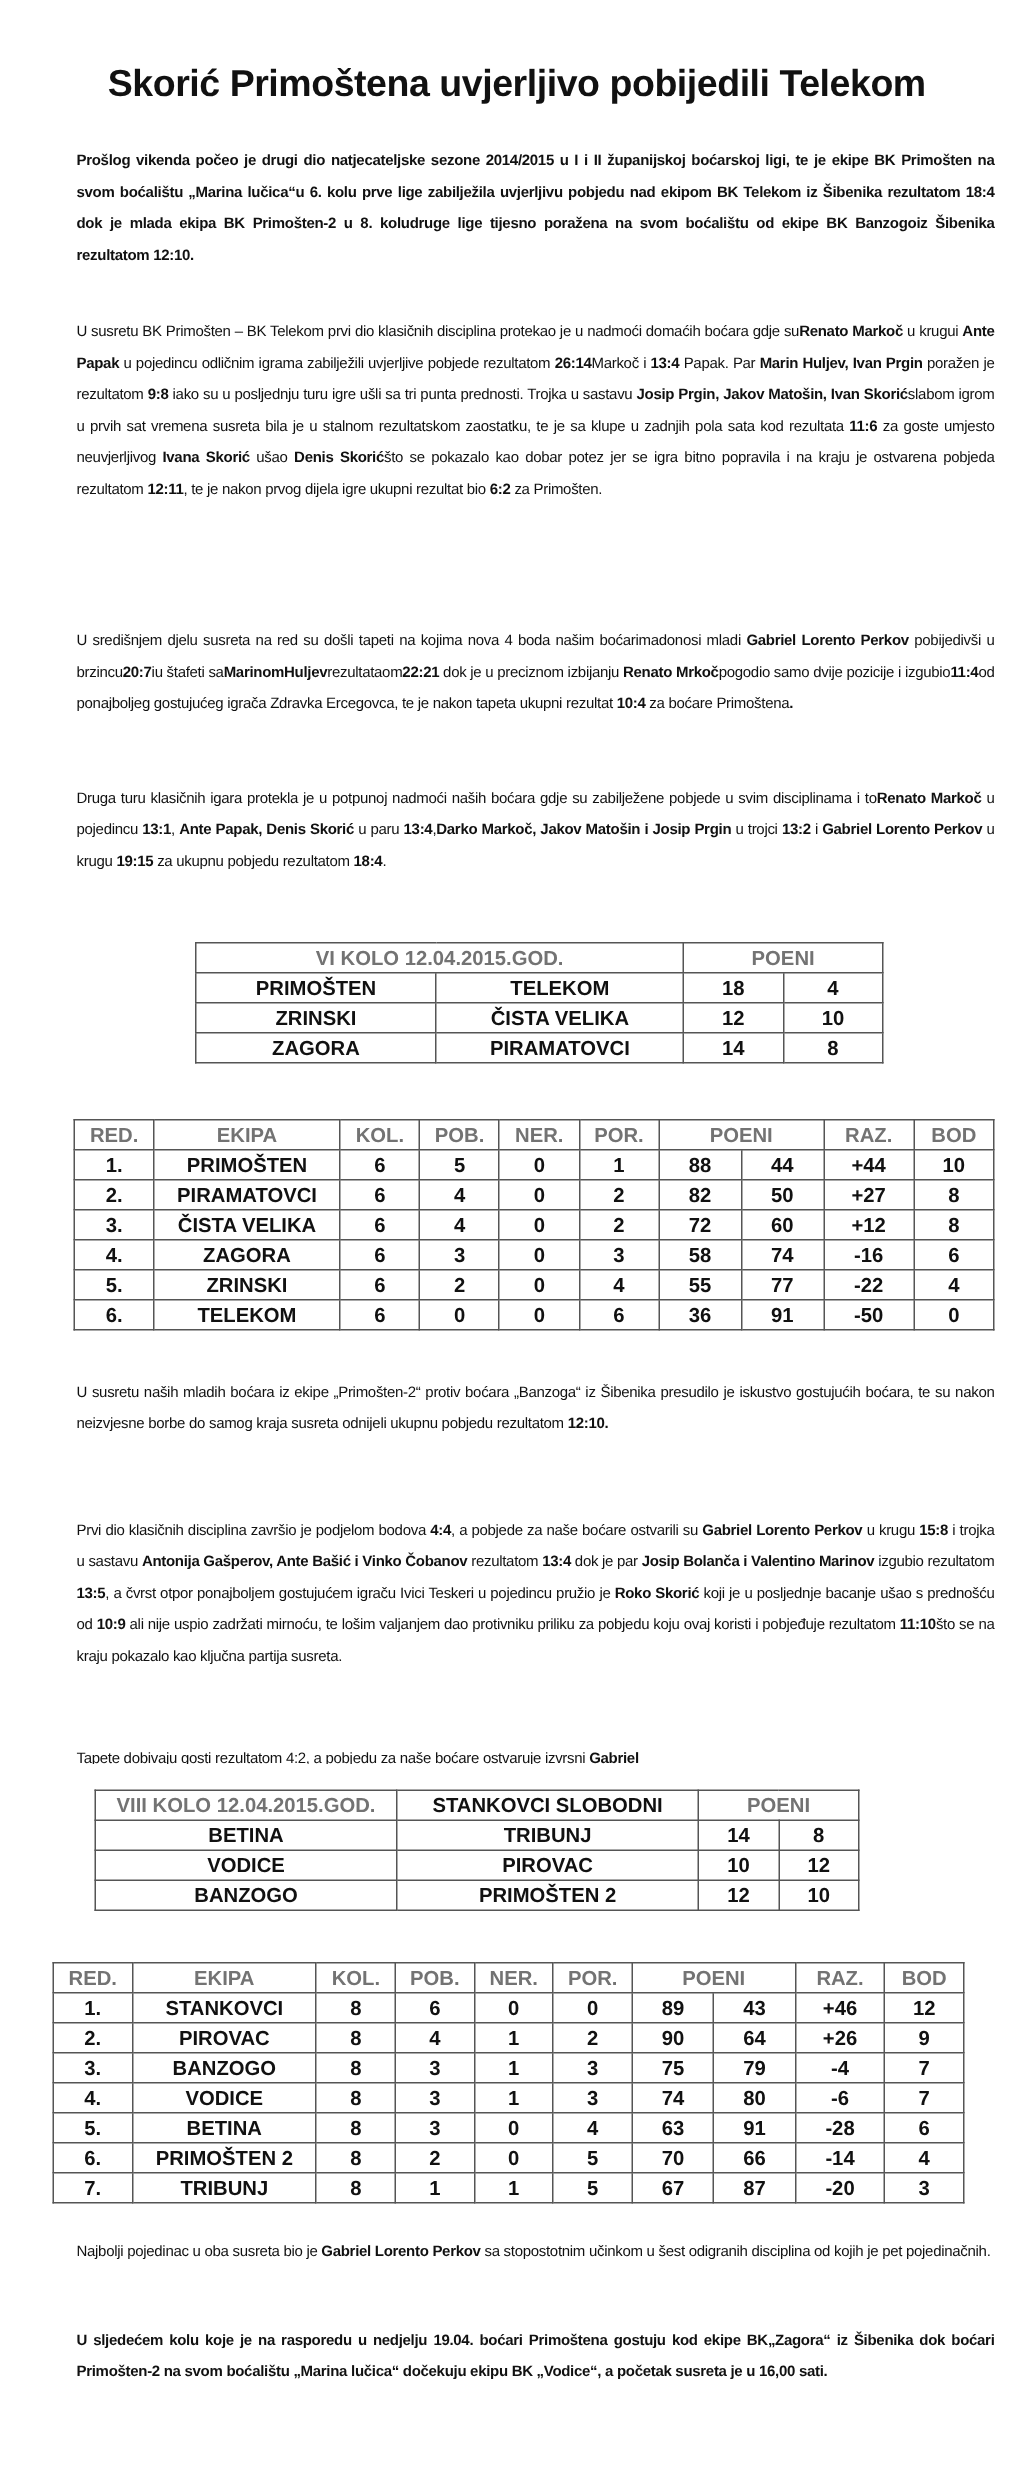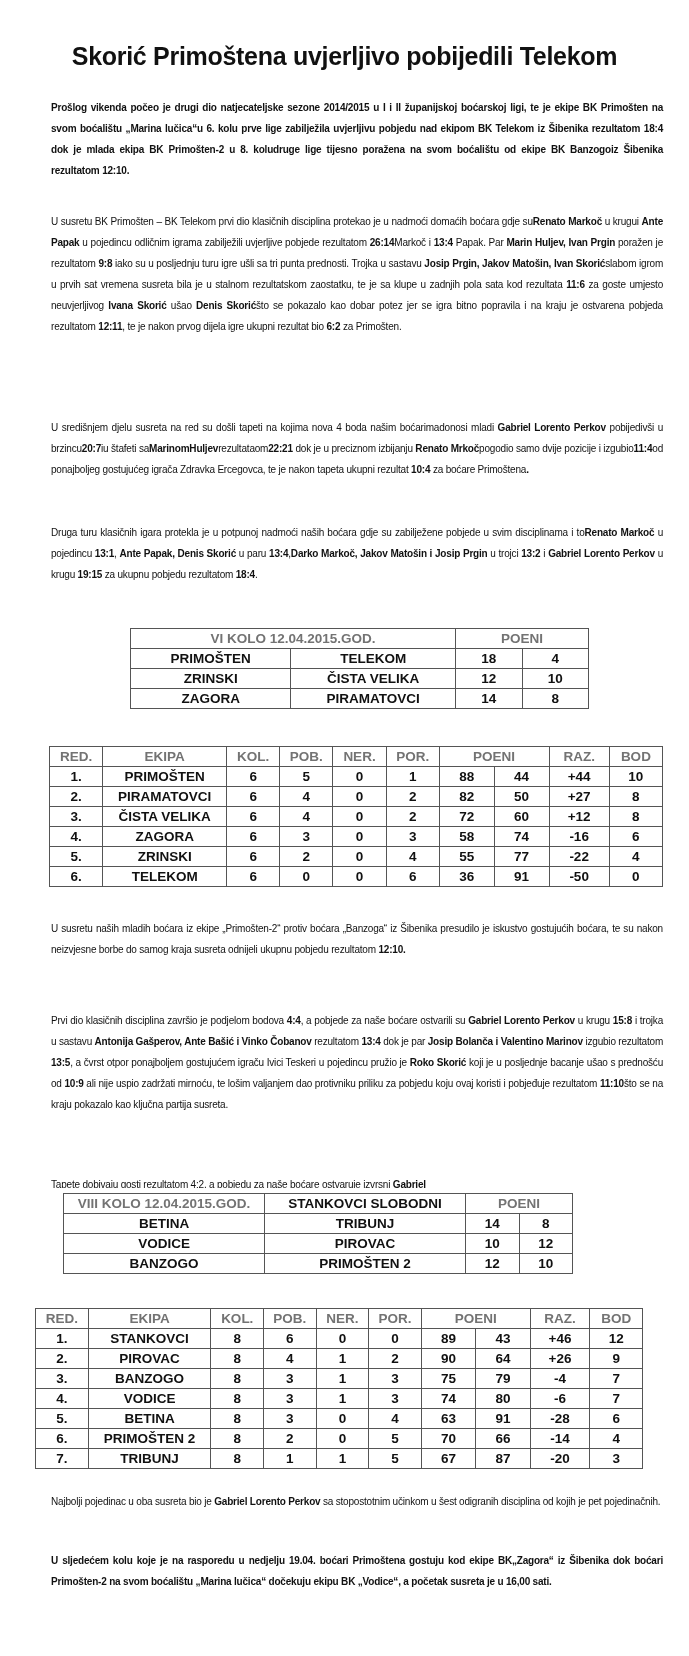--- a/index.html
+++ b/index.html
@@ -7,21 +7,21 @@
        font-family:"Liberation Sans",sans-serif;color:#111;}
   .title{position:absolute;left:0;top:42px;width:689px;text-align:center;
          font-weight:bold;font-size:25px;letter-spacing:-0.3px;}
   .para{position:absolute;left:51px;width:612px;font-size:10px;line-height:21px;
         text-align:justify;letter-spacing:-0.2px;}
   .para b{font-weight:bold;}
   .bold{font-weight:bold;}
   table{position:absolute;border-collapse:collapse;font-weight:bold;font-size:13.5px;}
   td{border:1px solid #555;text-align:center;padding:0;height:19px;line-height:19px;}
   .red{color:#737373;}
-  .clip{overflow:hidden;height:14px;margin-top:12px;}
+  .clip{overflow:hidden;height:14px;}
 </style>
 </head>
 <body>
 
 <div class="title">Skorić Primoštena uvjerljivo pobijedili Telekom</div>
 
 <div class="para bold" style="top:97px;">Prošlog vikenda počeo je drugi dio natjecateljske sezone 2014/2015 u I i II županijskoj boćarskoj ligi, te je ekipe BK Primošten na svom boćalištu „Marina lučica“u 6. kolu prve lige zabilježila uvjerljivu pobjedu nad ekipom BK Telekom iz Šibenika rezultatom 18:4 dok je mlada ekipa BK Primošten-2 u 8. koludruge lige tijesno poražena na svom boćalištu od ekipe BK Banzogoiz Šibenika rezultatom 12:10.</div>
 <div class="para" style="top:211px;"><span>U susretu BK Primošten – BK Telekom prvi dio klasičnih disciplina protekao je u nadmoći domaćih boćara gdje su</span><b>Renato Markoč</b><span> u krugui </span><b>Ante Papak</b><span> u pojedincu odličnim igrama zabilježili uvjerljive pobjede rezultatom </span><b>26:14</b><span>Markoč i </span><b>13:4</b><span> Papak. Par </span><b>Marin Huljev, Ivan Prgin</b><span> poražen je rezultatom </span><b>9:8</b><span> iako su u posljednju turu igre ušli sa tri punta prednosti. Trojka u sastavu </span><b>Josip Prgin, Jakov Matošin, Ivan Skorić</b><span>slabom igrom u prvih sat vremena susreta bila je u stalnom rezultatskom  zaostatku, te je sa klupe u zadnjih pola sata kod rezultata </span><b>11:6</b><span> za goste umjesto neuvjerljivog </span><b>Ivana Skorić</b><span> ušao </span><b>Denis Skorić</b><span>što se pokazalo kao dobar potez jer se igra bitno popravila  i na kraju je ostvarena pobjeda rezultatom </span><b>12:11</b><span>, te je nakon prvog dijela igre ukupni rezultat bio </span><b>6:2</b><span> za Primošten.</span></div>
 <div class="para" style="top:417px;"><span>U središnjem djelu susreta na red su došli tapeti na kojima nova 4 boda našim boćarimadonosi mladi </span><b>Gabriel Lorento Perkov</b><span> pobijedivši  u brzincu</span><b>20:7</b><span>iu štafeti sa</span><b>MarinomHuljev</b><span>rezultataom</span><b>22:21</b><span> dok je u preciznom izbijanju </span><b>Renato Mrkoč</b><span>pogodio samo dvije pozicije i izgubio</span><b>11:4</b><span>od ponajboljeg gostujućeg igrača Zdravka Ercegovca, te je nakon tapeta ukupni rezultat </span><b>10:4</b><span> za boćare Primoštena</span><b>.</b></div>
 <div class="para" style="top:522px;"><span>Druga turu klasičnih igara protekla je u potpunoj nadmoći naših boćara gdje su zabilježene pobjede u svim disciplinama i to</span><b>Renato Markoč</b><span> u pojedincu </span><b>13:1</b><span>, </span><b>Ante Papak, Denis Skorić</b><span> u paru </span><b>13:4</b><span>,</span><b>Darko Markoč, Jakov Matošin i Josip Prgin</b><span> u trojci </span><b>13:2</b><span> i </span><b>Gabriel Lorento Perkov</b><span> u krugu </span><b>19:15</b><span> za ukupnu pobjedu rezultatom </span><b>18:4</b><span>.</span></div>

